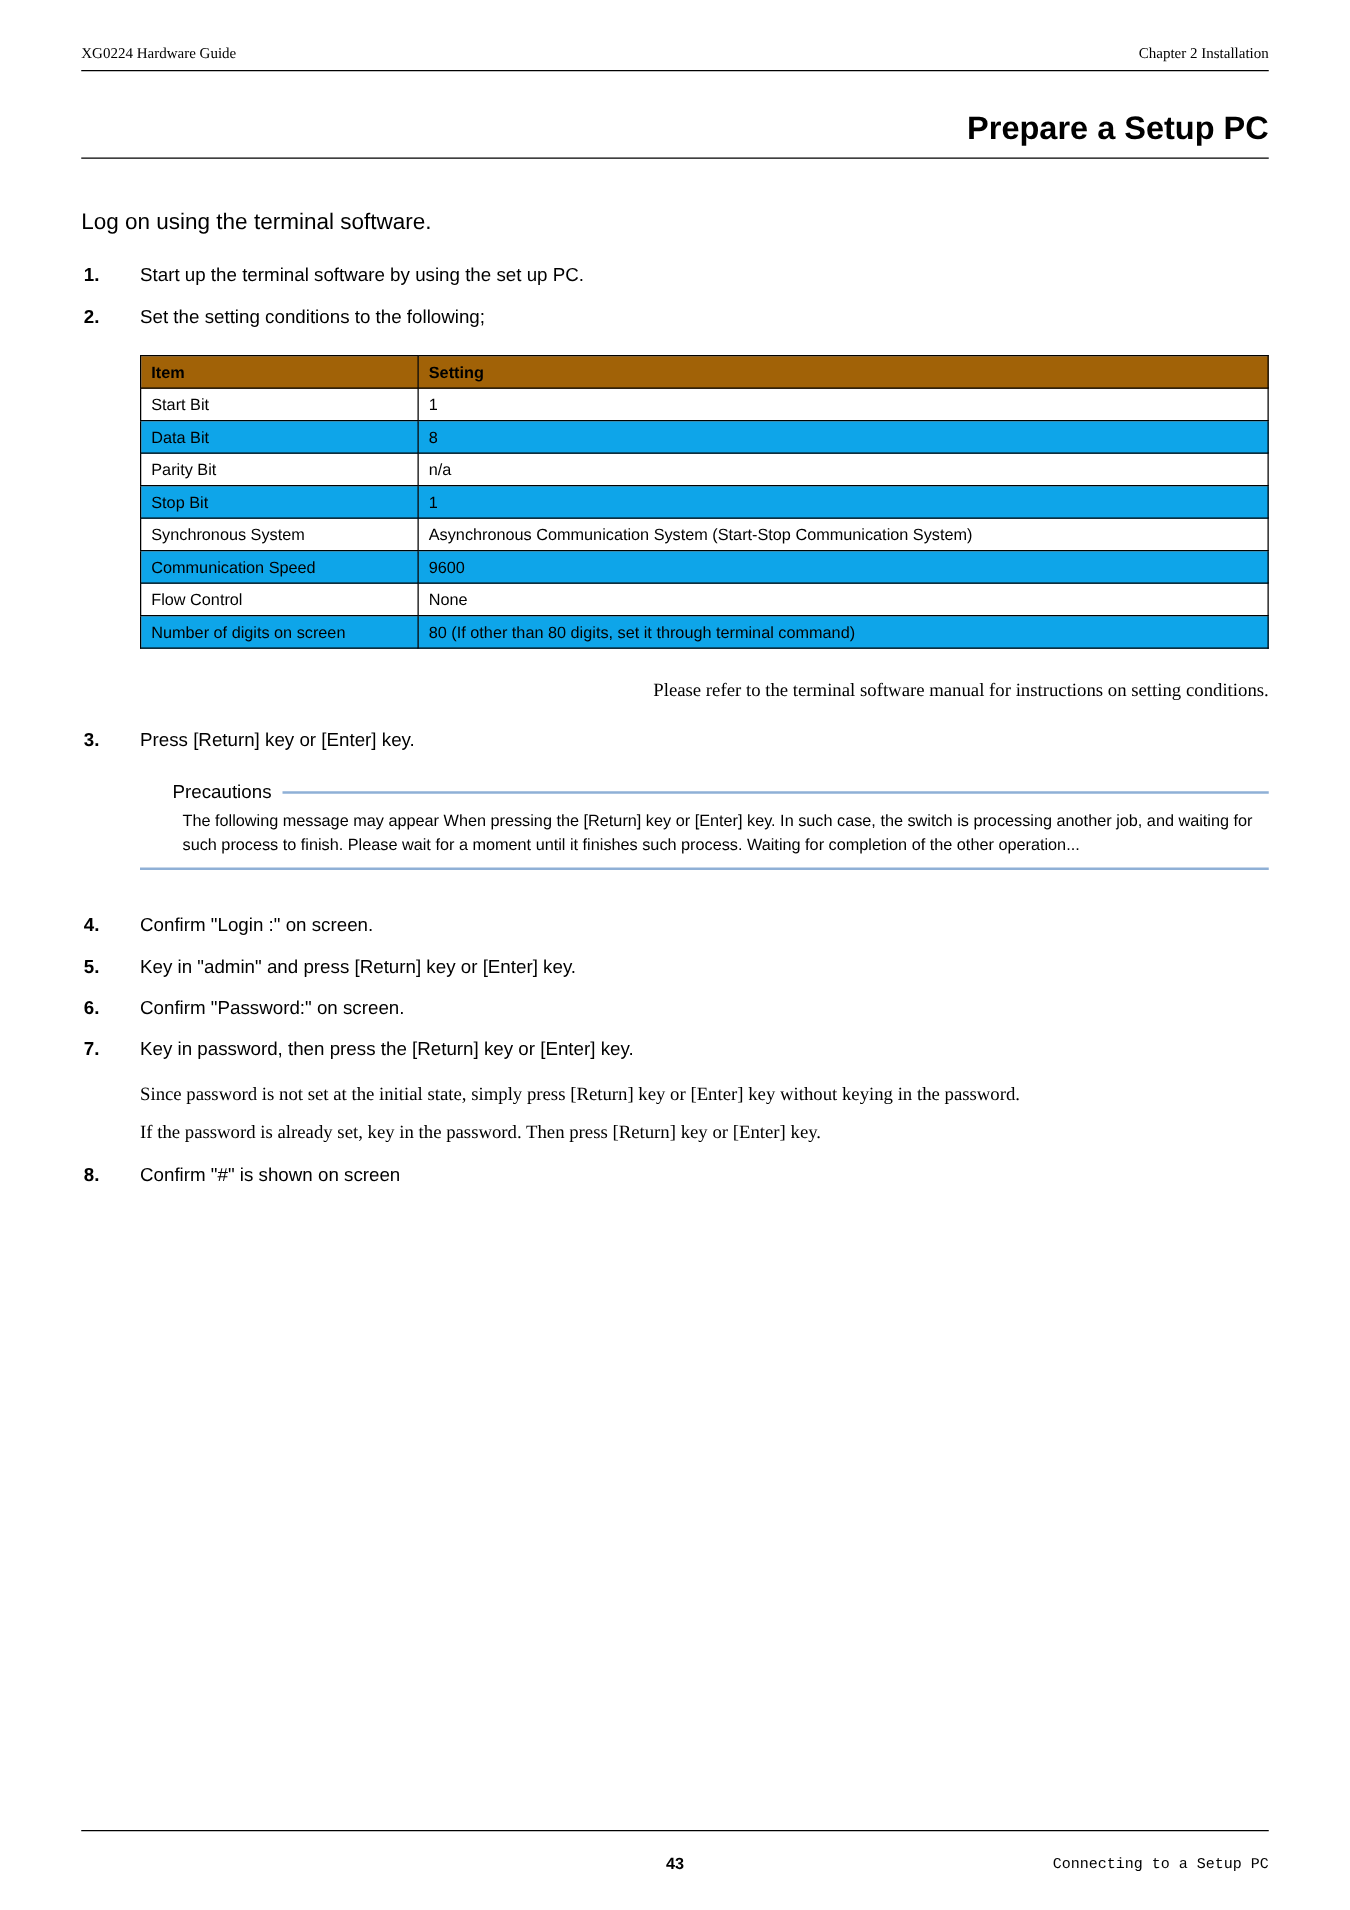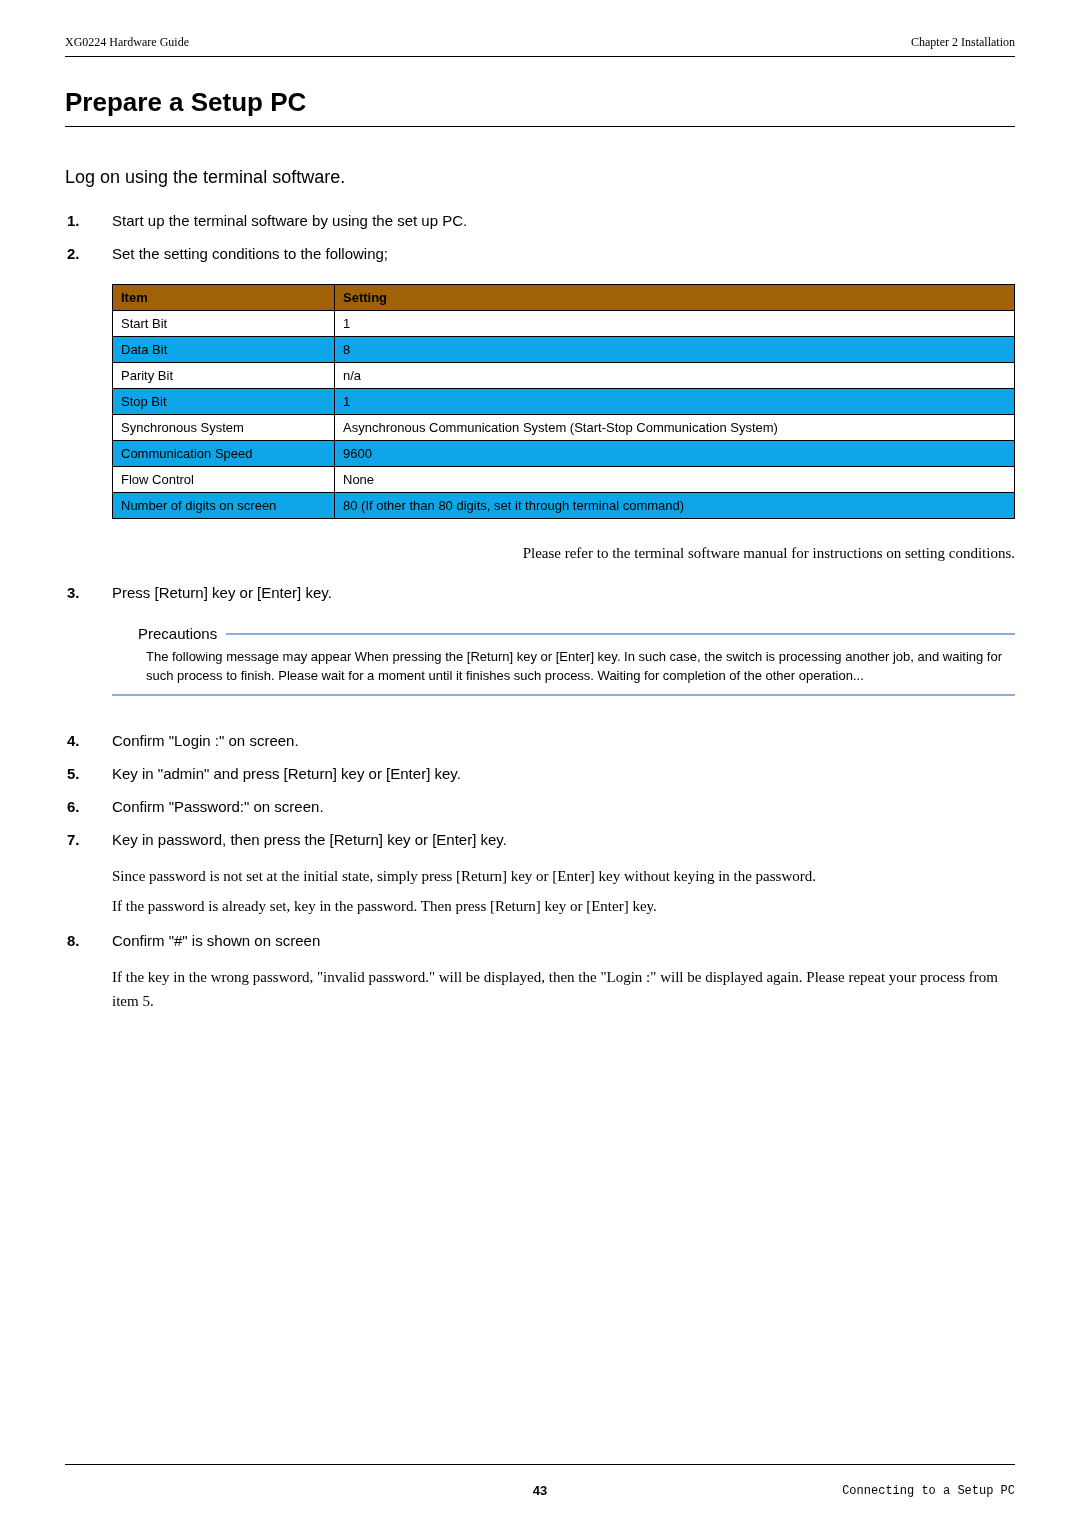--- a/index.html
+++ b/index.html
@@ -28,20 +28,21 @@
   .header-divider {
     border-top: 0.5px solid #000;
     margin-bottom: 30px;
   }
   h1.section-title {
     font-size: 26px;
     font-weight: bold;
     margin: 0 0 6px 0;
     border-bottom: 1.5px solid #000;
     padding-bottom: 8px;
+    text-align: right;
   }
   .subtitle {
     font-size: 18px;
     margin-top: 34px;
     margin-bottom: 24px;
   }
   .step-row {
     display: flex;
     align-items: baseline;
     margin-bottom: 16px;
@@ -259,21 +260,20 @@
     </div>
     <div class="inner-note">Since password is not set at the initial state, simply press [Return] key or [Enter] key without keying in the password.</div>
     <div class="inner-note">If the password is already set, key in the password. Then press [Return] key or [Enter] key.</div>
   </div>
 
   <div class="step-block">
     <div class="step-row">
       <div class="step-num">8.</div>
       <div class="step-text">Confirm "#" is shown on screen</div>
     </div>
-    <div class="inner-note">If the key in the wrong password, "invalid password." will be displayed, then the "Login :" will be displayed again. Please repeat your process from item 5.</div>
   </div>
 
   <div class="footer">
     <div class="footer-divider"></div>
     <div class="footer-row">
       <div class="footer-left-spacer"></div>
       <div class="footer-pagenum">43</div>
       <div class="footer-right">Connecting to a Setup PC</div>
     </div>
   </div>

